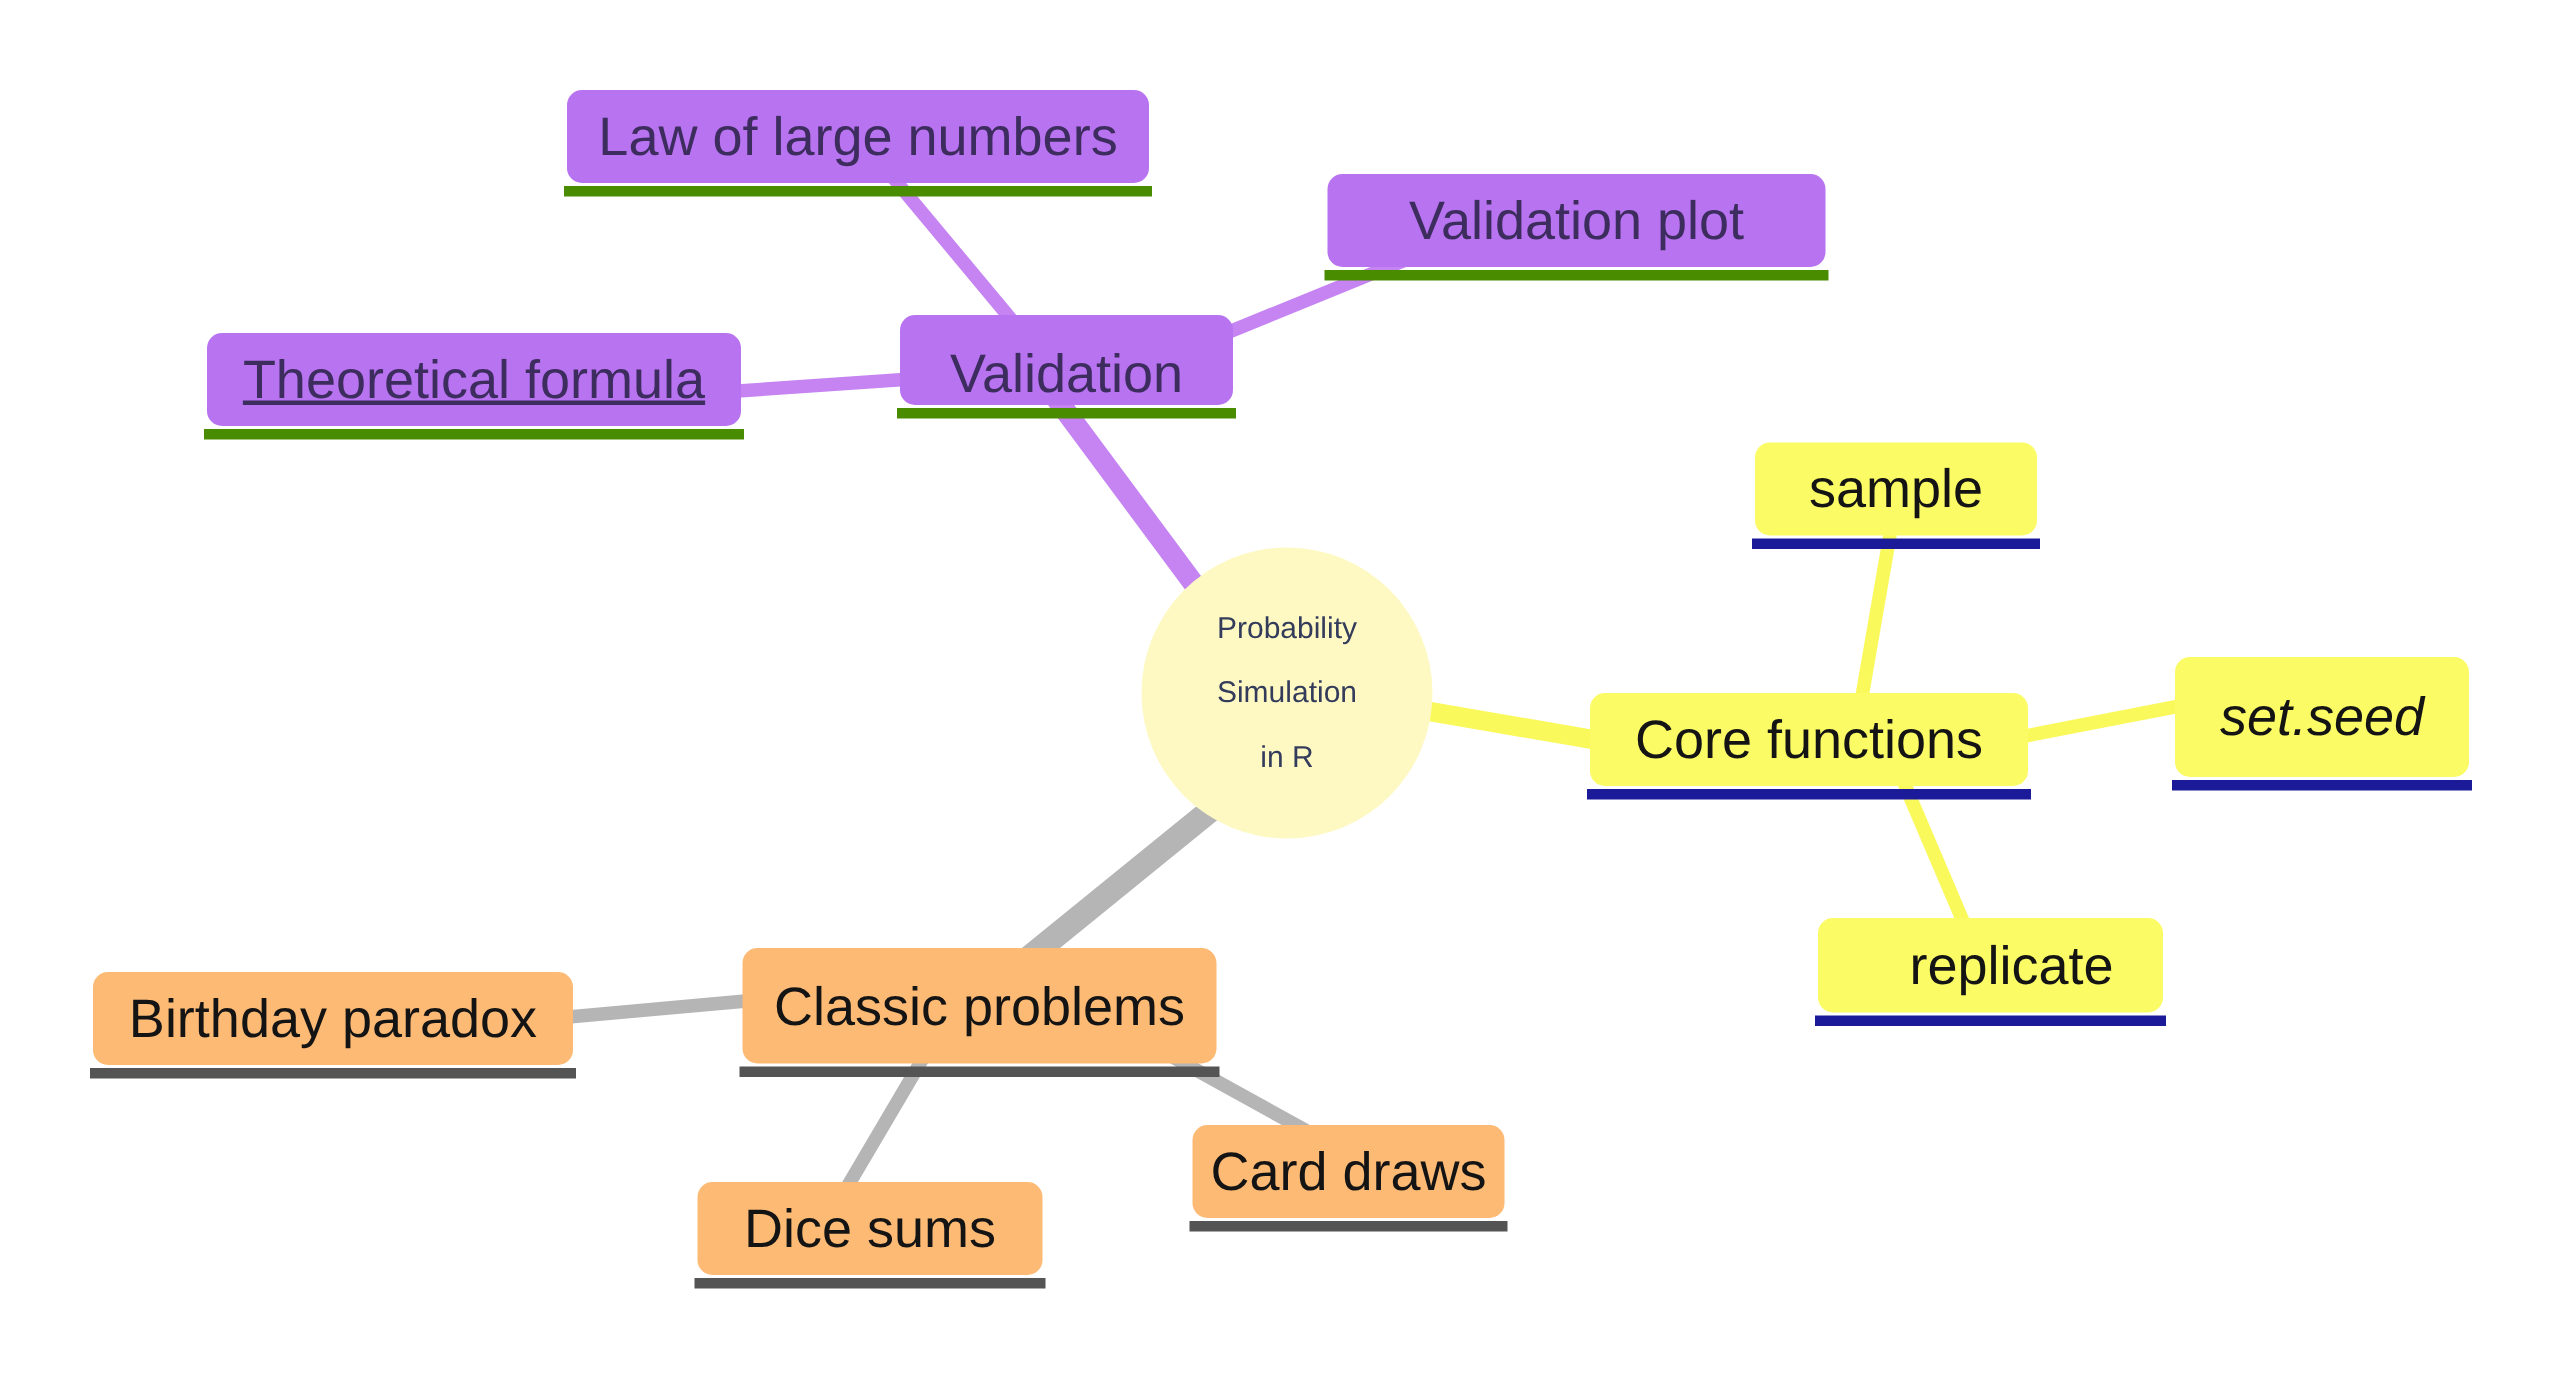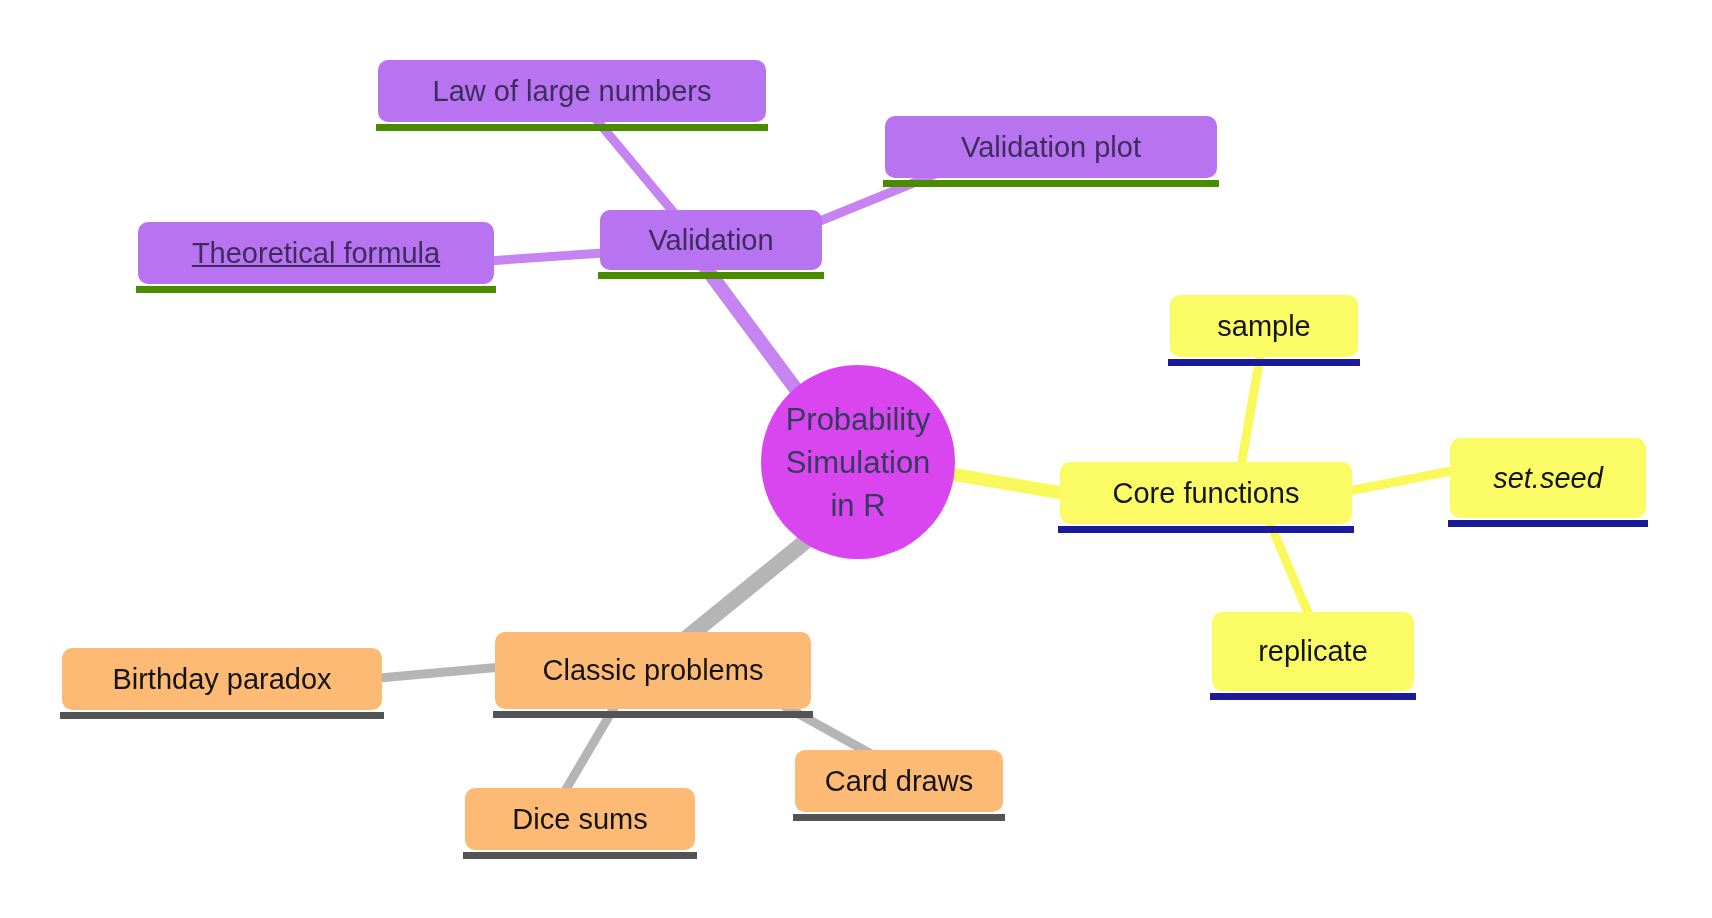--- a/index.html
+++ b/index.html
@@ -21,21 +21,21 @@
     top: 0;
     z-index: 1;
   }
   .node {
     position: absolute;
     z-index: 2;
     display: flex;
     align-items: center;
     justify-content: center;
     border-radius: 10px;
-    font-size: 29px;
+    font-size: 36px;
     white-space: nowrap;
   }
   
   .node::after {
     content: "";
     position: absolute;
     left: -2px;
     right: -2px;
     bottom: -9px;
     height: 7px;
@@ -49,28 +49,28 @@
   .branch-classic::after    { background: #545454; }
 
   .center-node {
     position: absolute;
     z-index: 2;
     left: 761px;
     top: 365px;
     width: 194px;
     height: 194px;
     border-radius: 50%;
-    background: #d946ef;
+    background: #fef9c3;
     color: #343c5c;
     display: flex;
     flex-direction: column;
     align-items: center;
     justify-content: center;
     text-align: center;
-    font-size: 31px;
+    font-size: 20px;
     line-height: 43px;
   }
 </style>
 </head>
 <body>
 
 <div class="canvas">
 
   <svg class="edges" width="1712" height="918" viewBox="0 0 1712 918">
 
@@ -89,21 +89,21 @@
     <line x1="628" y1="684" x2="562" y2="796" stroke="#b5b5b5" stroke-width="9" stroke-linecap="round"></line>
     <line x1="748" y1="686" x2="882" y2="760" stroke="#b5b5b5" stroke-width="9" stroke-linecap="round"></line>
   </svg>
 
   <div class="center-node">
     <div>Probability</div>
     <div>Simulation</div>
     <div>in R</div>
   </div>
 
-  <div class="node branch-validation" style="left:600px; top:210px; width:222px; height:60px;">
+  <div class="node branch-validation" style="left:600px; top:210px; width:222px; height:60px;align-items:flex-end;">
     <span>Validation</span>
   </div>
   <div class="node branch-validation" style="left:378px; top:60px; width:388px; height:62px;">
     <span>Law of large numbers</span>
   </div>
   <div class="node branch-validation" style="left:885px; top:116px; width:332px; height:62px;">
     <span>Validation plot</span>
   </div>
   <div class="node branch-validation" style="left:138px; top:222px; width:356px; height:62px;text-decoration:underline;">
     <span>Theoretical formula</span>
@@ -111,21 +111,21 @@
 
   <div class="node branch-core" style="left:1170px; top:295px; width:188px; height:62px;">
     <span>sample</span>
   </div>
   <div class="node branch-core" style="left:1060px; top:462px; width:292px; height:62px;">
     <span>Core functions</span>
   </div>
   <div class="node branch-core" style="left:1450px; top:438px; width:196px; height:80px;font-style:italic;">
     <span>set.seed</span>
   </div>
-  <div class="node branch-core" style="left:1212px; top:612px; width:202px; height:79px;">
+  <div class="node branch-core" style="left:1212px; top:612px; width:202px; height:63px;padding-left:28px;">
     <span>replicate</span>
   </div>
 
   <div class="node branch-classic" style="left:495px; top:632px; width:316px; height:77px;align-items:center;">
     <span>Classic problems</span>
   </div>
   <div class="node branch-classic" style="left:62px; top:648px; width:320px; height:62px;">
     <span>Birthday paradox</span>
   </div>
   <div class="node branch-classic" style="left:420px; top:788px; width:230px; height:62px;margin-left:45px;">

